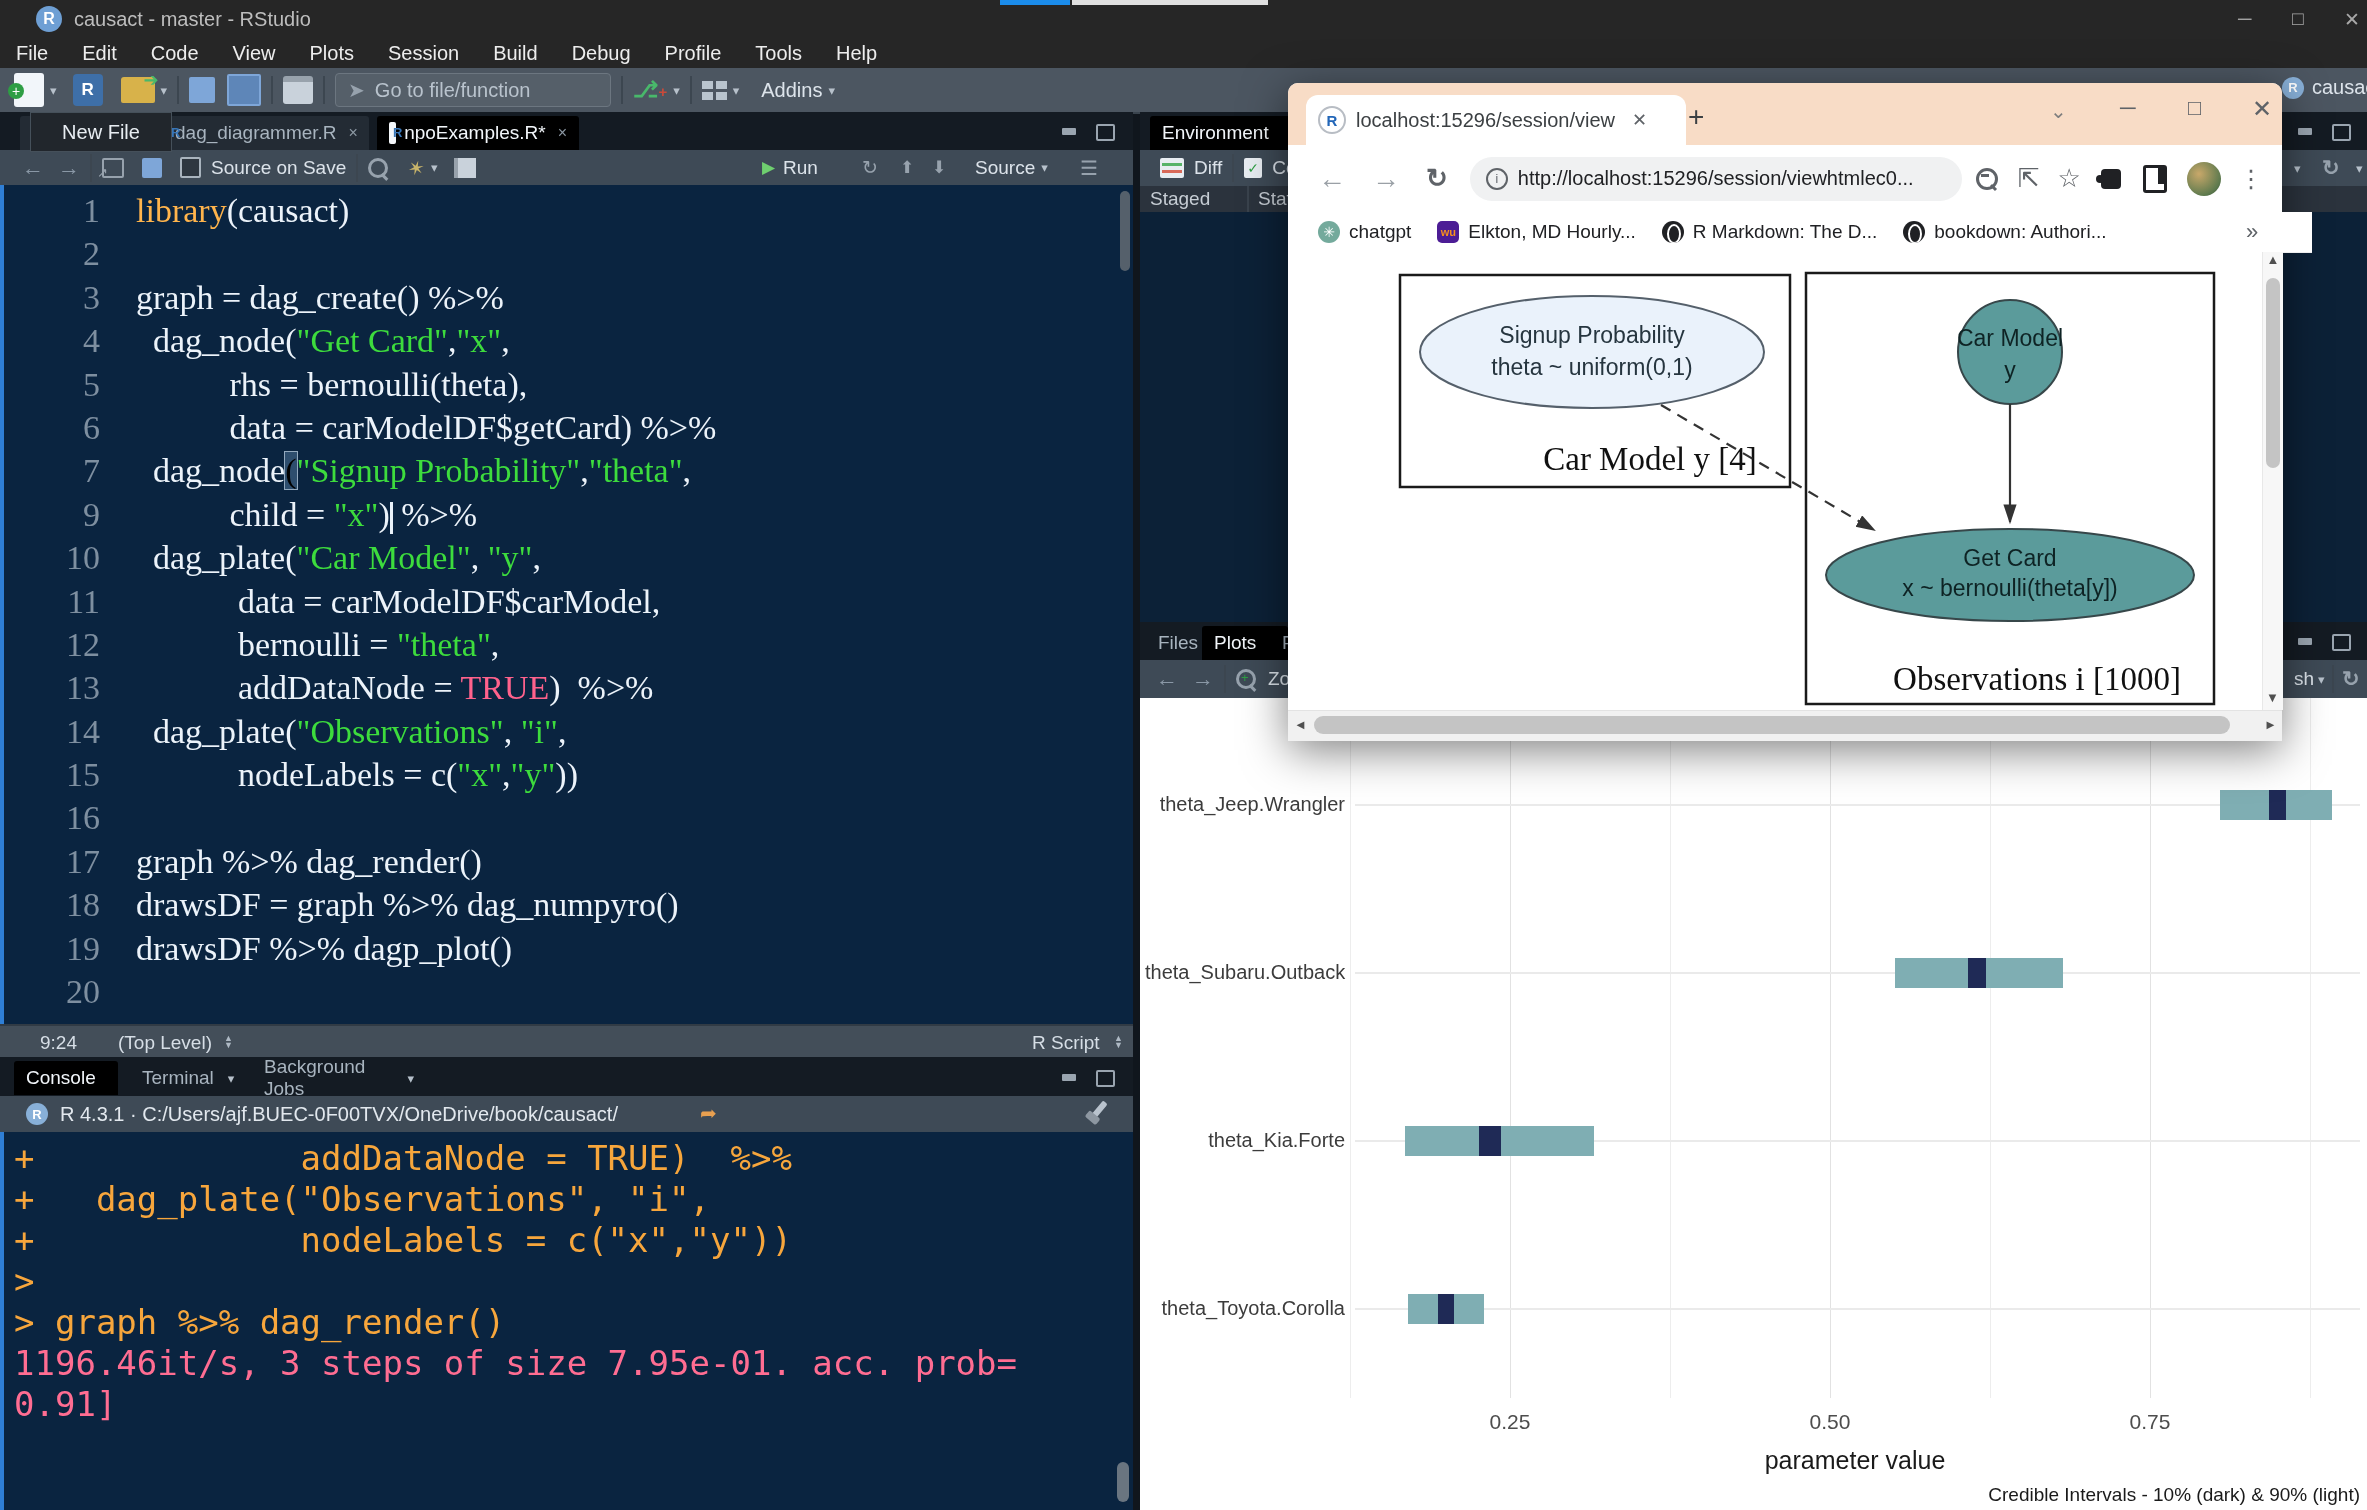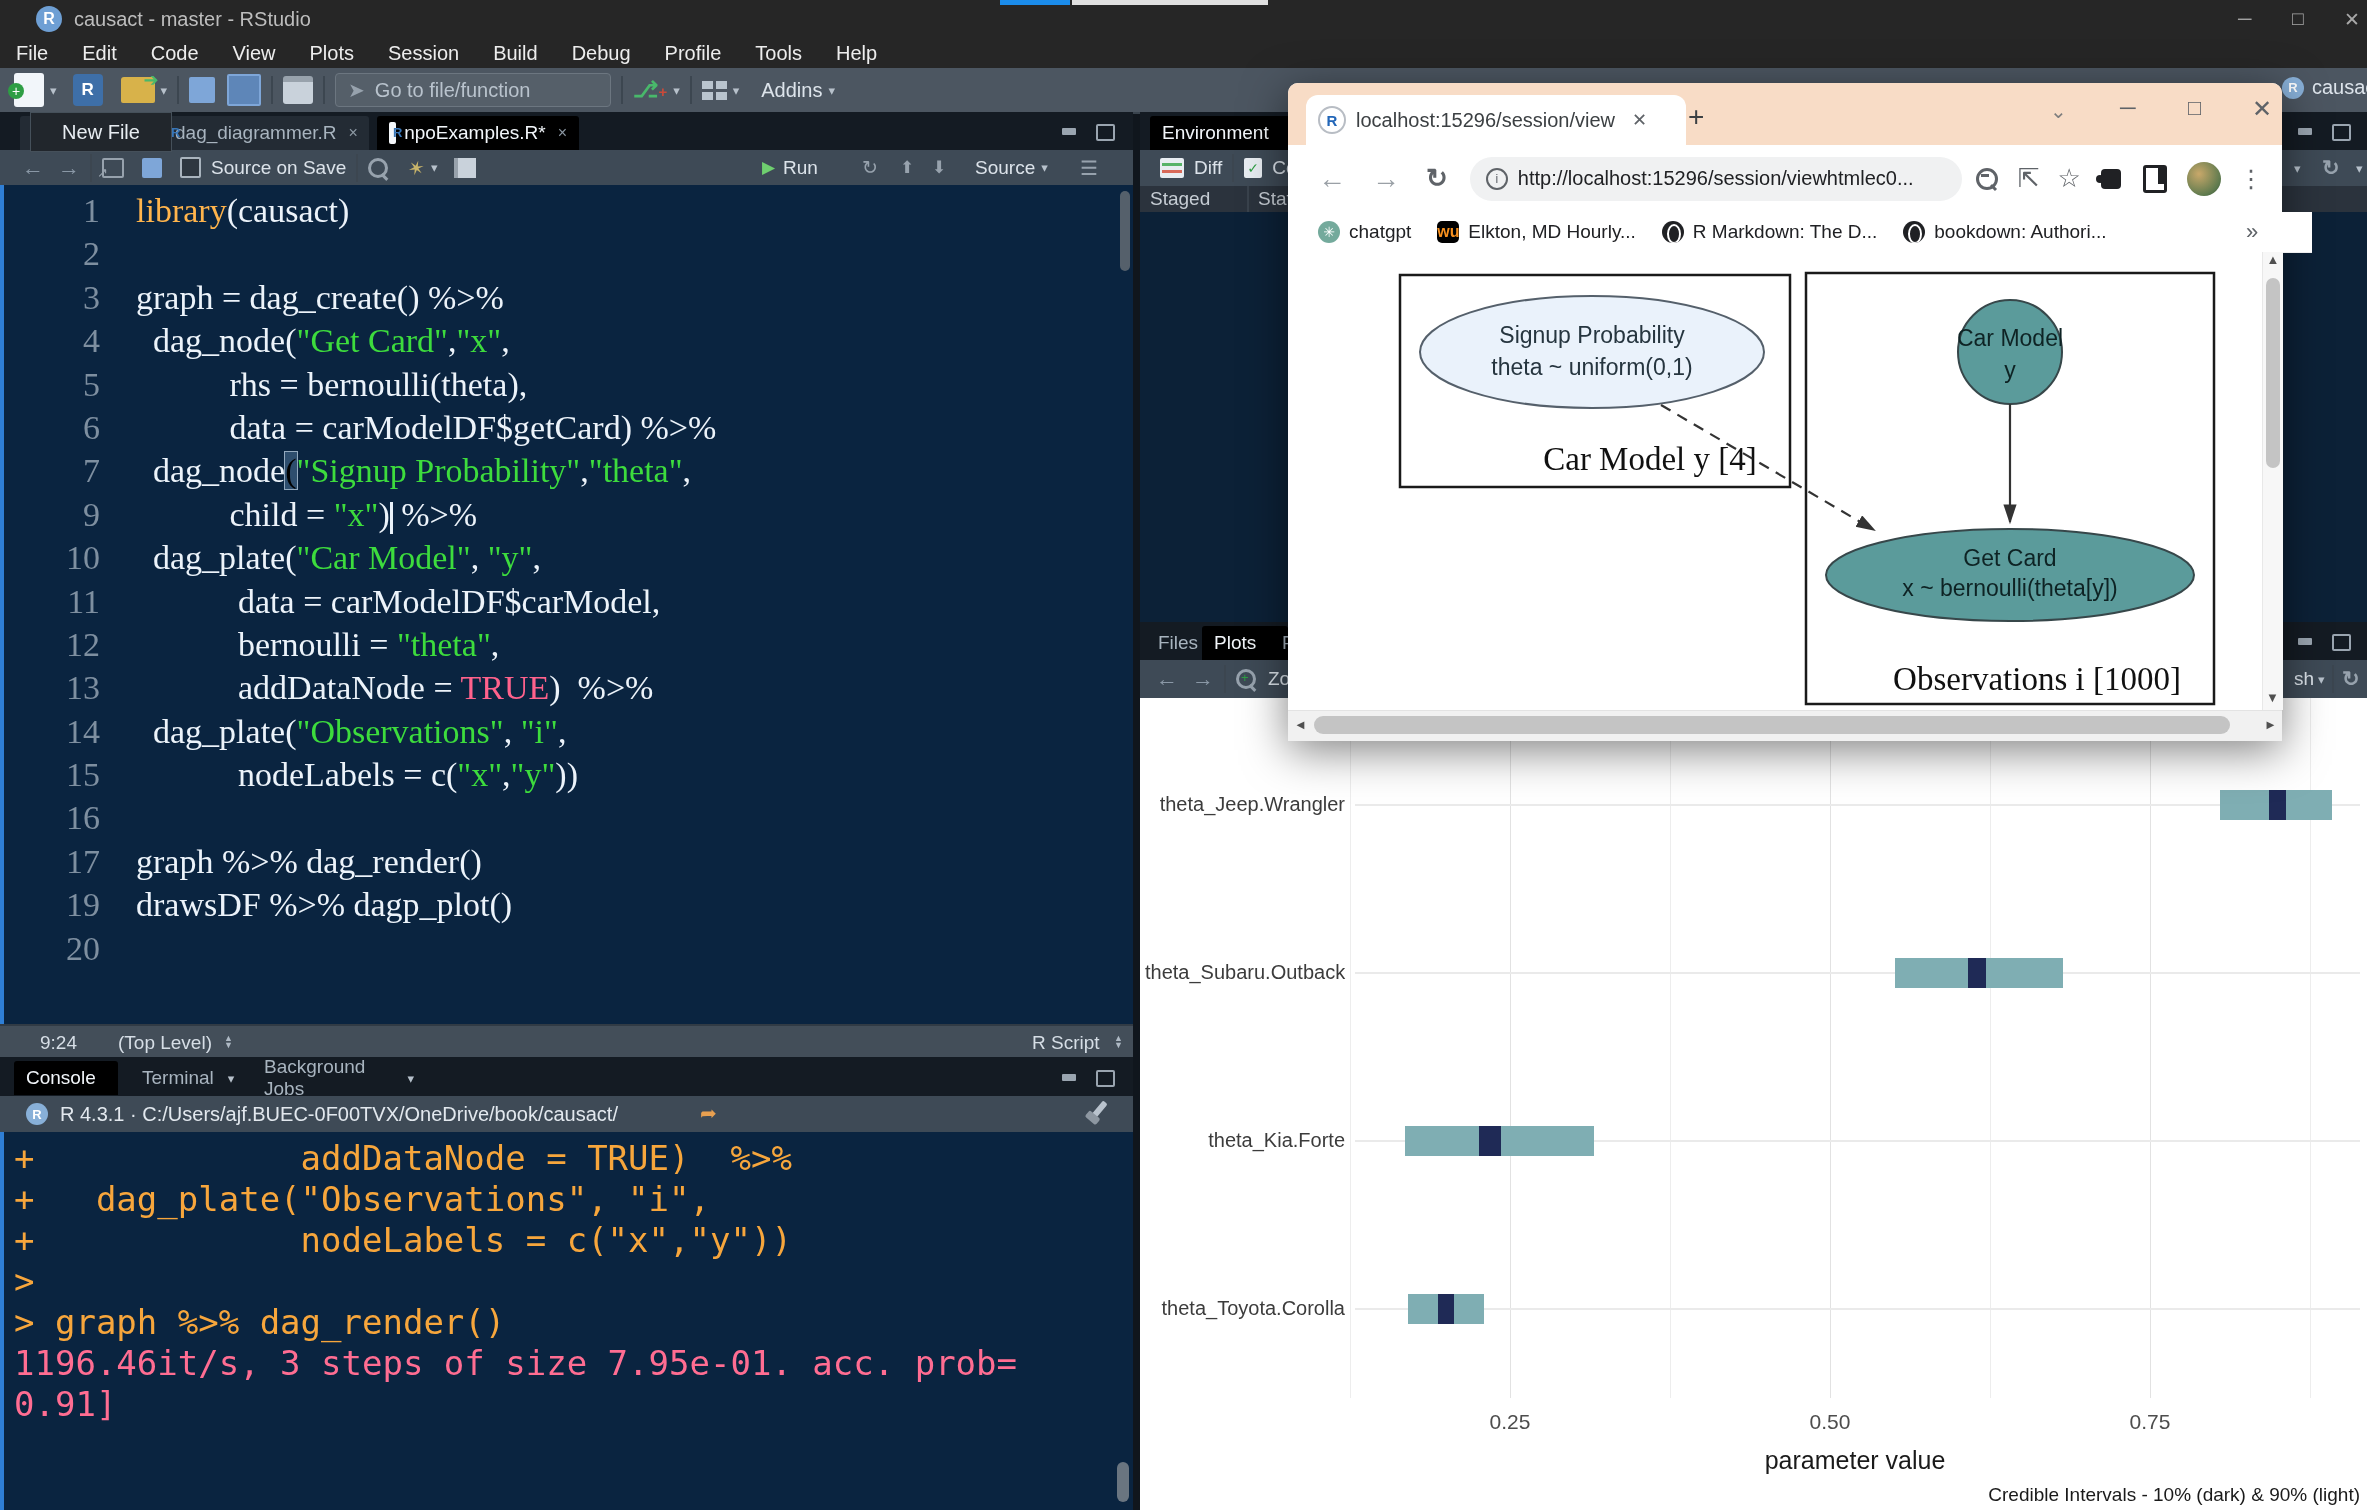--- a/index.html
+++ b/index.html
@@ -55,21 +55,21 @@
   .btitle{left:0;top:0;width:994px;height:62px;background:#F8DCC6;border-radius:10px 10px 0 0;}
   .btab{left:18px;top:12px;width:356px;height:50px;background:#fff;border-radius:12px 12px 0 0;display:flex;align-items:center;gap:10px;padding:0 12px;font-size:20px;color:#3C4043;}
   .bnav{left:0;top:62px;width:994px;height:67px;background:#fff;display:flex;align-items:center;}
   .bicon{color:#9AA0A6;font-size:28px;}
   .bicon2{color:#5F6368;font-size:26px;}
   .urlpill{background:#F0F1F2;border-radius:22px;height:44px;display:flex;align-items:center;gap:10px;padding:0 16px;width:460px;font-size:20px;color:#202124;}
   .bbm{left:0;top:129px;width:994px;height:40px;background:#fff;display:flex;align-items:center;gap:26px;padding-left:30px;font-size:19px;color:#202124;border-bottom:1px solid #EEE;}
   .bm{display:flex;align-items:center;gap:9px;}
   .bmicon{width:22px;height:22px;border-radius:5px;display:inline-flex;align-items:center;justify-content:center;}
   .chatgpt-icon{background:#74AA9C;color:#fff;border-radius:50%;font-size:14px;}
-  .weather-icon{background:#000000;color:#F7901E;font-size:16px;font-weight:bold;}
+  .weather-icon{background:#4c1d95;color:#F7901E;font-size:11px;font-weight:bold;}
   .globe-icon{background:#202124;border-radius:50%;position:relative;overflow:hidden;}
   .globe-icon::after{content:"";position:absolute;left:5px;top:3px;width:10px;height:16px;border-radius:50%;border:2px solid #fff;}
   .scrolltrack-v{background:#F7F7F7;border-left:1px solid #E8E8E8;}
   .scrolltrack-h{background:#F1F1F1;border-top:1px solid #E3E3E3;}
   .thumb{background:#C4C4C4;position:absolute;}
   .tri{font-size:13px;color:#505050;}
   .mag{display:inline-block;width:14px;height:14px;border:3px solid #97A2AD;border-radius:50%;position:relative;}
   .mag::after{content:"";position:absolute;width:3px;height:8px;background:#97A2AD;left:12px;top:12px;transform:rotate(-45deg);}
   .checkbox{display:inline-block;width:17px;height:17px;border:2px solid #A9B4BE;background:#2E3740;border-radius:2px;}
   .ffile{display:inline-block;width:18px;height:22px;background:#F4F7FA;border-radius:2px;position:relative;}
@@ -215,20 +215,21 @@
         <div class="code-row"><span class="ln">7</span><span class="tok-d">  dag_node</span><span class="tok-pm">(</span><span class="tok-s">"Signup Probability"</span><span class="tok-d">,</span><span class="tok-s">"theta"</span><span class="tok-d">,</span></div>
         <div class="code-row"><span class="ln">9</span><span class="tok-d">           child = </span><span class="tok-s">"x"</span><span class="tok-d">)</span><span class="caret"></span><span class="tok-d"> %&gt;%</span></div>
         <div class="code-row"><span class="ln">10</span><span class="tok-d">  dag_plate(</span><span class="tok-s">"Car Model"</span><span class="tok-d">, </span><span class="tok-s">"y"</span><span class="tok-d">,</span></div>
         <div class="code-row"><span class="ln">11</span><span class="tok-d">            data = carModelDF$carModel,</span></div>
         <div class="code-row"><span class="ln">12</span><span class="tok-d">            bernoulli = </span><span class="tok-s">"theta"</span><span class="tok-d">,</span></div>
         <div class="code-row"><span class="ln">13</span><span class="tok-d">            addDataNode = </span><span class="tok-n">TRUE</span><span class="tok-d">)  %&gt;%</span></div>
         <div class="code-row"><span class="ln">14</span><span class="tok-d">  dag_plate(</span><span class="tok-s">"Observations"</span><span class="tok-d">, </span><span class="tok-s">"i"</span><span class="tok-d">,</span></div>
         <div class="code-row"><span class="ln">15</span><span class="tok-d">            nodeLabels = c(</span><span class="tok-s">"x"</span><span class="tok-d">,</span><span class="tok-s">"y"</span><span class="tok-d">))</span></div>
         <div class="code-row"><span class="ln">16</span></div>
         <div class="code-row"><span class="ln">17</span><span class="tok-d">graph %&gt;% dag_render()</span></div>
+        <div class="code-row"><span class="ln">18</span><span class="tok-d">drawsDF = graph %&gt;% dag_numpyro()</span></div>
         <div class="code-row"><span class="ln">19</span><span class="tok-d">drawsDF %&gt;% dagp_plot()</span></div>
         <div class="code-row"><span class="ln">20</span></div>
       </div>
     <div class="abs" style="left:1120px;top:6px;width:10px;height:80px;background:#55606B;border-radius:5px;"></div>
   </div>
 
   <div class="abs statusbar" style="left:0;top:1024px;width:1133px;height:33px;">
     <span class="abs" style="left:40px;top:6px;">9:24</span>
     <span class="abs" style="left:118px;top:6px;"><span>(Top Level)</span></span>
     <span class="abs updown" style="left:218px;top:9px;">

